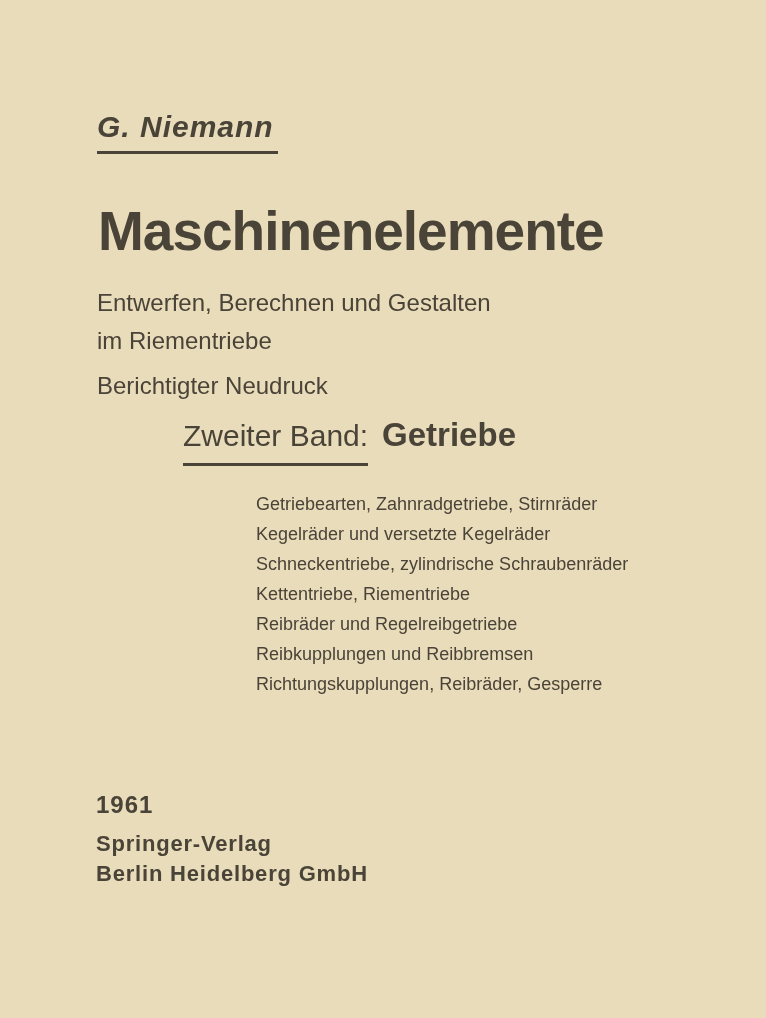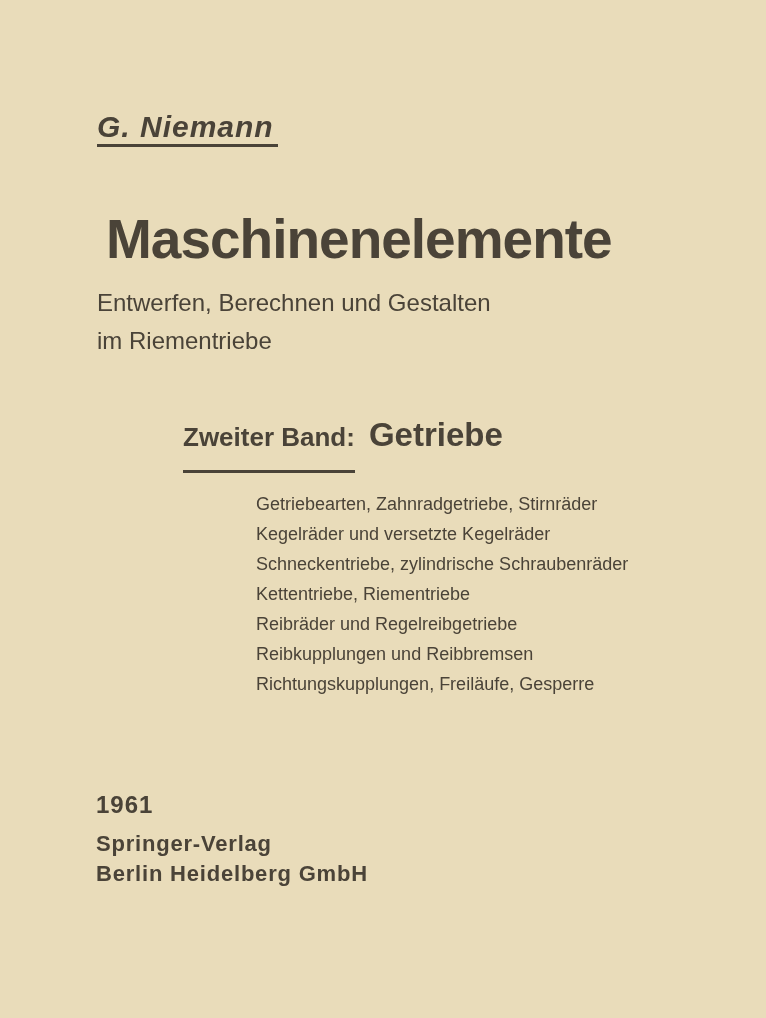--- a/index.html
+++ b/index.html
@@ -20,20 +20,21 @@
     left: 97px;
     top: 110px;
     font-size: 30px;
     font-weight: bold;
     font-style: italic;
     letter-spacing: 1px;
   }
   .author-inner {
     display: inline-block;
     border-bottom: 3px solid #4a4338;
+    padding-bottom: 7px;
     padding-right: 4px;
   }
   .main-title {
     position: absolute;
     left: 94px;
     top: 200px;
     font-size: 55px;
     font-weight: bold;
     letter-spacing: -1px;
     line-height: 1;
@@ -49,25 +50,24 @@
   .subtitle-2 { top: 329px; }
   .edition    { top: 374px; }
   .volume-row {
     position: absolute;
     left: 183px;
     top: 418px;
     display: flex;
     align-items: baseline;
   }
   .volume-label {
-    font-size: 26px;
+    font-size: 30px;
     border-bottom: 3px solid #4a4338;
-    padding-bottom: 17px;
+    padding-bottom: 9px;
     line-height: 1.2;
-    font-weight: bold;
   }
   .volume-title {
     font-size: 33px;
     font-weight: bold;
     margin-left: 14px;
     line-height: 1;
     text-align: center;
   }
   .topics {
     position: absolute;
@@ -103,38 +103,39 @@
 </style>
 </head>
 <body>
 
 <div class="page" style="background: rgb(233, 220, 186); color: rgb(74, 67, 56);">
 
   <div class="author">
     <span class="author-inner">G. Niemann</span>
   </div>
 
-  <h1 class="main-title" style="margin:12px;">Maschinenelemente</h1>
+  <h1 class="main-title" style="margin:4px;">Maschinenelemente</h1>
 
   <div class="subtitle-line subtitle-1">Entwerfen, Berechnen und Gestalten</div>
   <div class="subtitle-line subtitle-2">im Riementriebe</div>
+  <div class="subtitle-line edition">Berichtigter Neudruck</div>
 
   <div class="volume-row">
     <span class="volume-label">Zweiter Band:</span>
     <span class="volume-title">Getriebe</span>
   </div>
 
   <ul class="topics">
     <li>Getriebearten, Zahnradgetriebe, Stirnräder</li>
     <li>Kegelräder und versetzte Kegelräder</li>
     <li>Schneckentriebe, zylindrische Schraubenräder</li>
     <li>Kettentriebe, Riementriebe</li>
     <li>Reibräder und Regelreibgetriebe</li>
     <li>Reibkupplungen und Reibbremsen</li>
-    <li>Richtungskupplungen, Freiläufe, Gesperre</li>
+    <li>Richtungskupplungen, Reibräder, Gesperre</li>
   </ul>
 
   <div class="year">1961</div>
 
   <div class="publisher">
     <div>Springer-Verlag</div>
     <div>Berlin Heidelberg GmbH</div>
   </div>
 
 </div>

